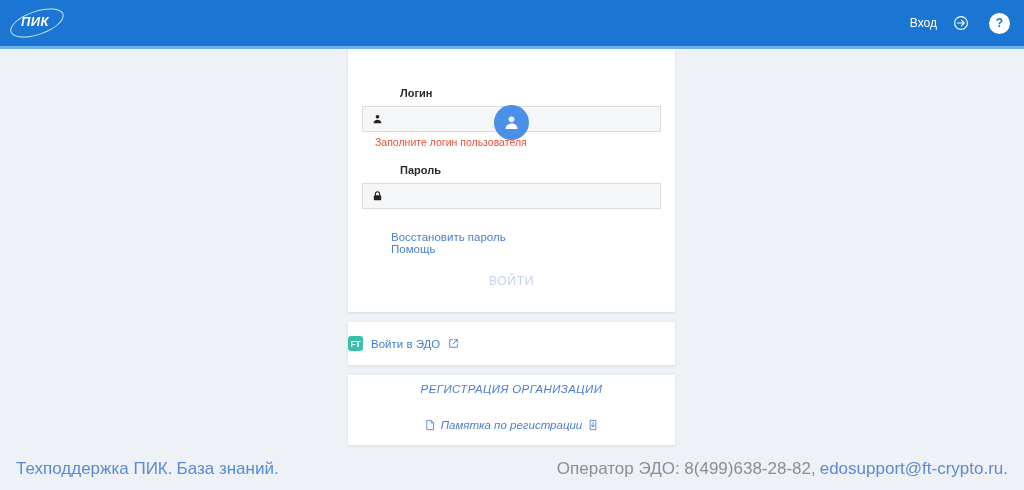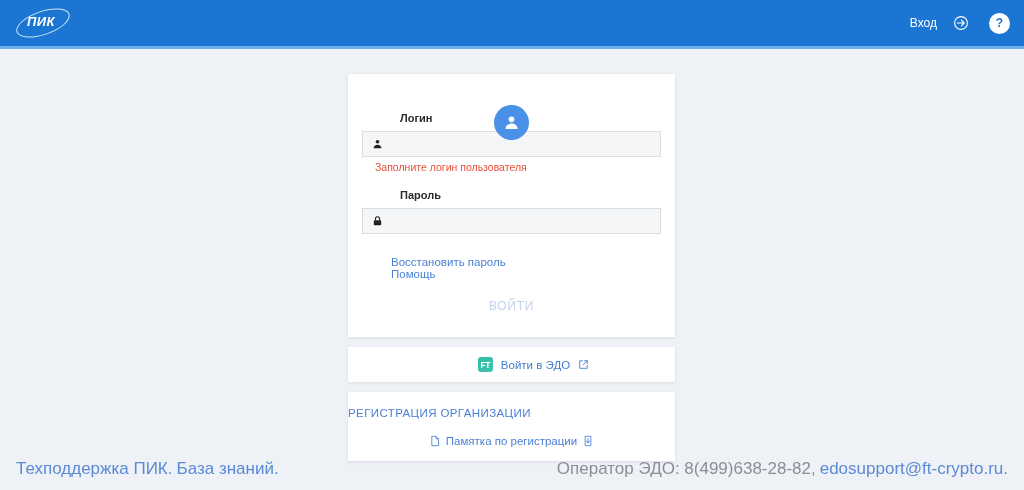--- a/index.html
+++ b/index.html
@@ -18,21 +18,21 @@
     background: #1a76d2;
     display: flex; align-items: center;
     z-index: 5;
   }
   .header-accent {
     position: absolute; top: 46px; left: 0;
     width: 1024px; height: 3px;
     background: #6cb0ea;
     z-index: 4;
   }
-  .brand { display: flex; align-items: flex-end; padding-left: 14px; text-decoration: underline; }
+  .brand { display: flex; align-items: flex-end; padding-left: 8px; text-decoration: underline; }
   .logo-mark {
     position: relative; width: 58px; height: 34px;
     flex: 0 0 58px;
   }
   .logo-ring {
     position: absolute; left: 1px; top: 5px;
     width: 56px; height: 24px;
     border: 1.4px solid #cfe3f7;
     border-radius: 50%;
     transform: rotate(-19deg);
@@ -67,21 +67,21 @@
     color: #1a76d2; font-size: 12px; font-weight: bold;
     cursor: pointer;
   }
 
   
   .main {
     position: absolute; top: 49px; left: 0;
     width: 1024px; height: 400px;
   }
   .stack {
-    position: absolute; left: 348px; top: 25px;
+    position: absolute; left: 348px; top: 0;
     width: 327px;
   }
   .card {
     background: #ffffff;
     box-shadow: 0 1px 3px rgba(60,70,90,.13);
   }
 
   
   .avatar {
     position: absolute; left: 494px; top: 56px;
@@ -129,40 +129,40 @@
   .link { color: #4a7fd4; font-size: 11.5px; cursor: pointer; }
   .submit-row { display: flex; justify-content: center; margin-top: 13px; }
   .submit-btn {
     background: transparent; border: 0;
     color: #c3d3ec; font-size: 12px; letter-spacing: .7px;
     font-family: "Liberation Sans", sans-serif;
     padding: 6px 14px; cursor: default;
   }
 
   .edo-card {
-    margin-top: 10px; height: 35px;
-    display: flex; align-items: center; justify-content: center; gap: 8px; padding-left: 44px;
+    margin-top: 10px; height: 43px;
+    display: flex; align-items: center; justify-content: flex-start; gap: 8px;
   }
   .ft-badge {
     width: 15px; height: 15px; border-radius: 3px;
     background: linear-gradient(135deg, #2fbfa0 0%, #3fc2b4 100%);
     color: #fff; font-size: 8.5px; font-weight: bold;
     display: flex; align-items: center; justify-content: center;
     letter-spacing: -.3px;
   }
   .edo-link { color: #3f7fd0; font-size: 11.5px; cursor: pointer; }
   .ext-icon { width: 11px; height: 11px; }
 
-  .reg-card { margin-top: 10px; padding: 15px 0 14px 0; text-align: left; }
+  .reg-card { margin-top: 10px; padding: 8px 0 14px 0; text-align: center; font-style: italic; }
   .reg-title {
     color: #4a7fd4; font-size: 11.5px; letter-spacing: .4px;
     cursor: pointer;
   }
   .memo-row {
-    margin-top: 16px;
+    margin-top: 24px;
     display: flex; align-items: center; justify-content: center; gap: 6px;
   }
   .memo-link { color: #4a7fd4; font-size: 11.5px; cursor: pointer; }
   .doc-icon, .dl-icon { width: 10px; height: 12px; }
 
   
   .footer {
     position: absolute; left: 0; bottom: 0;
     width: 1024px; height: 42px;
     display: flex; align-items: center;

